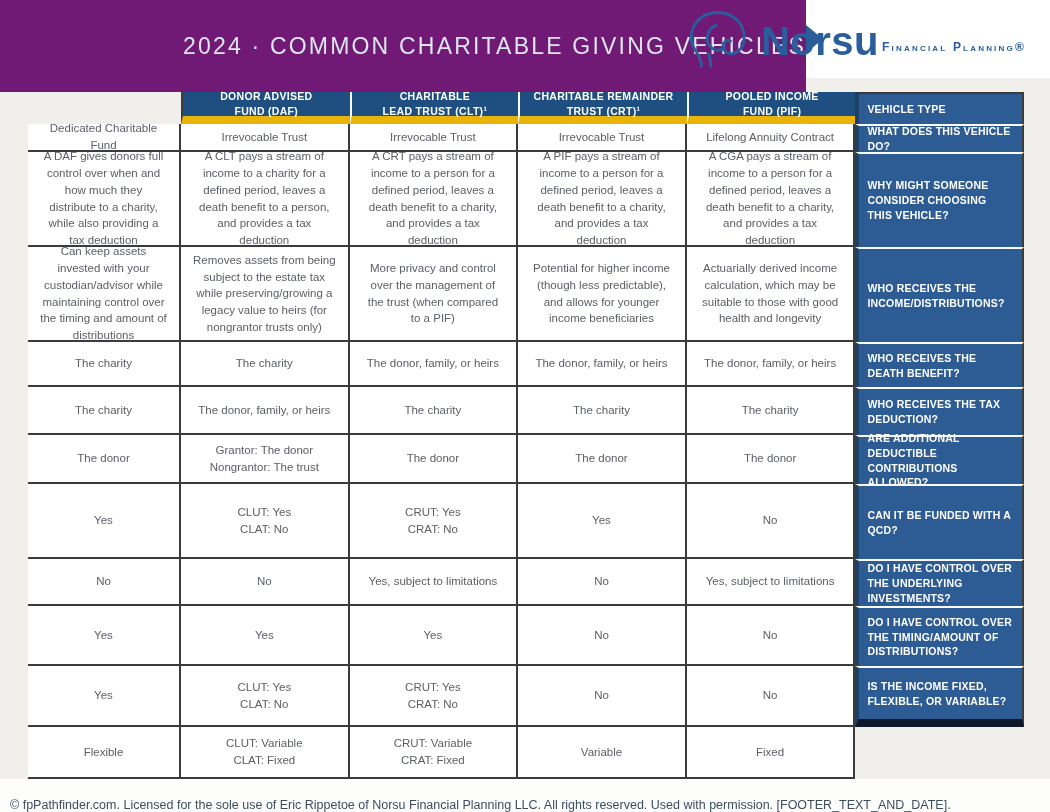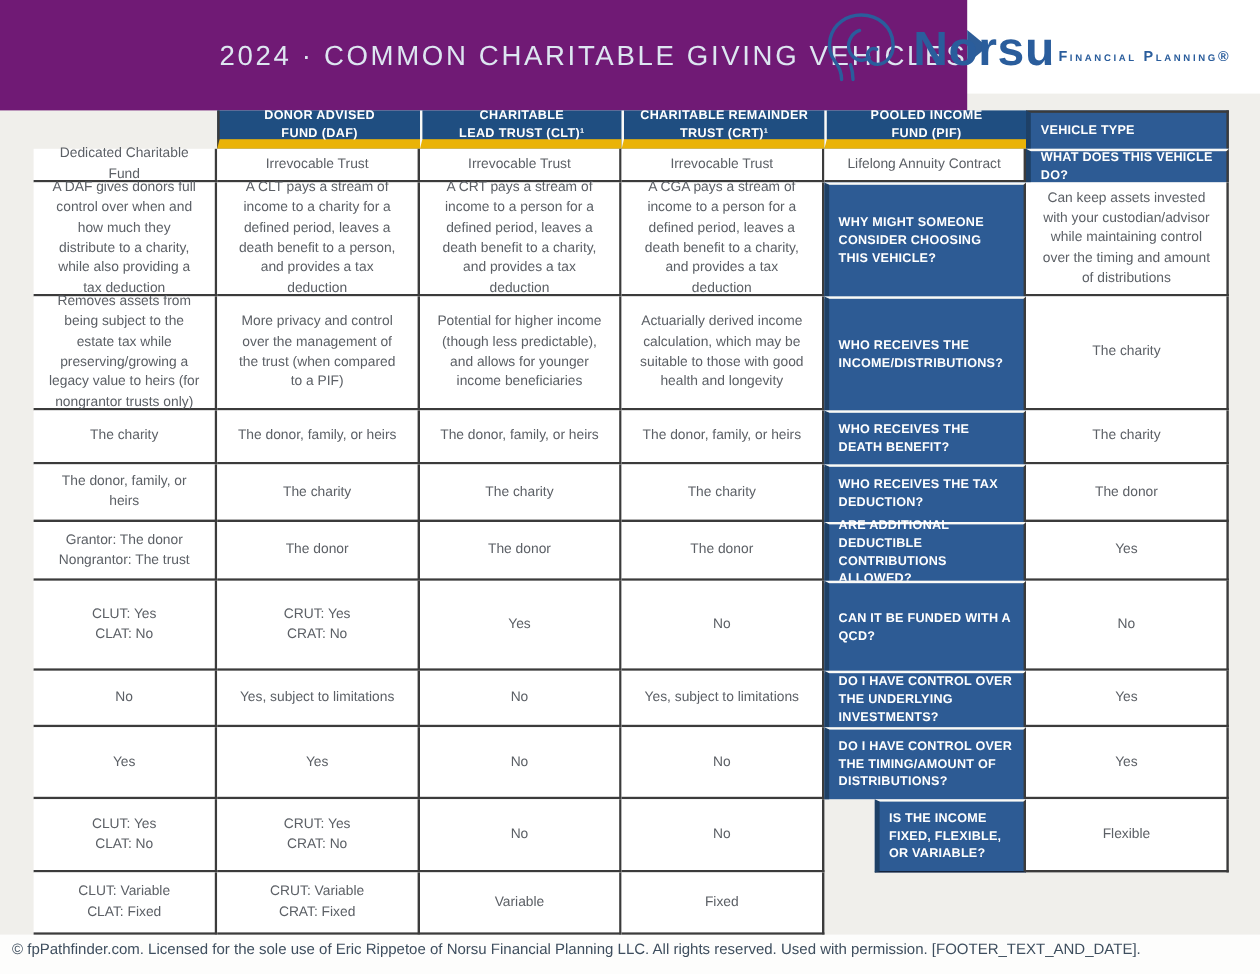--- a/index.html
+++ b/index.html
@@ -55,31 +55,31 @@
   .chead.first { border-left:2px solid #3b3b3b; }
   .rlabel {
     background:#2d5b94; color:#ffffff; font-weight:bold; font-size:10.5px;
     line-height:1.4; letter-spacing:0.2px;
     display:flex; align-items:center; text-align:left;
     padding:4px 8px 4px 8px;
     border-right:2px solid #3b3b3b; border-left:4px solid #1e4066;
     border-top:2px solid #fafaf7;
   }
   .rlabel.first { border-top:2px solid #3b3b3b; }
-  .rlabel.last  { border-bottom:1px solid #0f172a;margin-left:42px; }
+  .rlabel.last  { border-bottom:8px solid #0f172a; }
   .dcell {
     background:#ffffff; color:#5c6066; font-size:11.5px; line-height:1.45;
     display:flex; align-items:center; justify-content:center; text-align:center;
     white-space:pre-line; padding:5px 12px;
     border-right:2px solid #3b3b3b; border-bottom:2px solid #3b3b3b;
   }
   
   .footer {
     position:absolute; left:0; top:779px; width:1050px; height:33px;
-    background:#fdfdfc; display:flex; align-items:flex-start;
+    background:#fdfdfc; display:flex; align-items:flex-end;
   }
   .footer-text { color:#3e4e5e; font-size:12.5px; margin:5px 0 0 10px; }
 </style>
 </head>
 <body>
 
 <div class="gray-panel"></div>
 
 <div class="banner">
   <div class="banner-title">2024 · COMMON CHARITABLE GIVING VEHICLES</div>
@@ -115,20 +115,21 @@
     <div class="rlabel first">VEHICLE TYPE</div>
     <div class="dcell">Dedicated Charitable Fund</div>
     <div class="dcell">Irrevocable Trust</div>
     <div class="dcell">Irrevocable Trust</div>
     <div class="dcell">Irrevocable Trust</div>
     <div class="dcell">Lifelong Annuity Contract</div>
     <div class="rlabel">WHAT DOES THIS VEHICLE DO?</div>
     <div class="dcell">A DAF gives donors full control over when and how much they distribute to a charity, while also providing a tax deduction</div>
     <div class="dcell">A CLT pays a stream of income to a charity for a defined period, leaves a death benefit to a person, and provides a tax deduction</div>
     <div class="dcell">A CRT pays a stream of income to a person for a defined period, leaves a death benefit to a charity, and provides a tax deduction</div>
+    <div class="dcell">A PIF pays a stream of income to a person for a defined period, leaves a death benefit to a charity, and provides a tax deduction</div>
     <div class="dcell">A CGA pays a stream of income to a person for a defined period, leaves a death benefit to a charity, and provides a tax deduction</div>
     <div class="rlabel">WHY MIGHT SOMEONE CONSIDER CHOOSING THIS VEHICLE?</div>
     <div class="dcell">Can keep assets invested with your custodian/advisor while maintaining control over the timing and amount of distributions</div>
     <div class="dcell">Removes assets from being subject to the estate tax while preserving/growing a legacy value to heirs (for nongrantor trusts only)</div>
     <div class="dcell">More privacy and control over the management of the trust (when compared to a PIF)</div>
     <div class="dcell">Potential for higher income (though less predictable), and allows for younger income beneficiaries</div>
     <div class="dcell">Actuarially derived income calculation, which may be suitable to those with good health and longevity</div>
     <div class="rlabel">WHO RECEIVES THE INCOME/DISTRIBUTIONS?</div>
     <div class="dcell">The charity</div>
     <div class="dcell">The charity</div>

